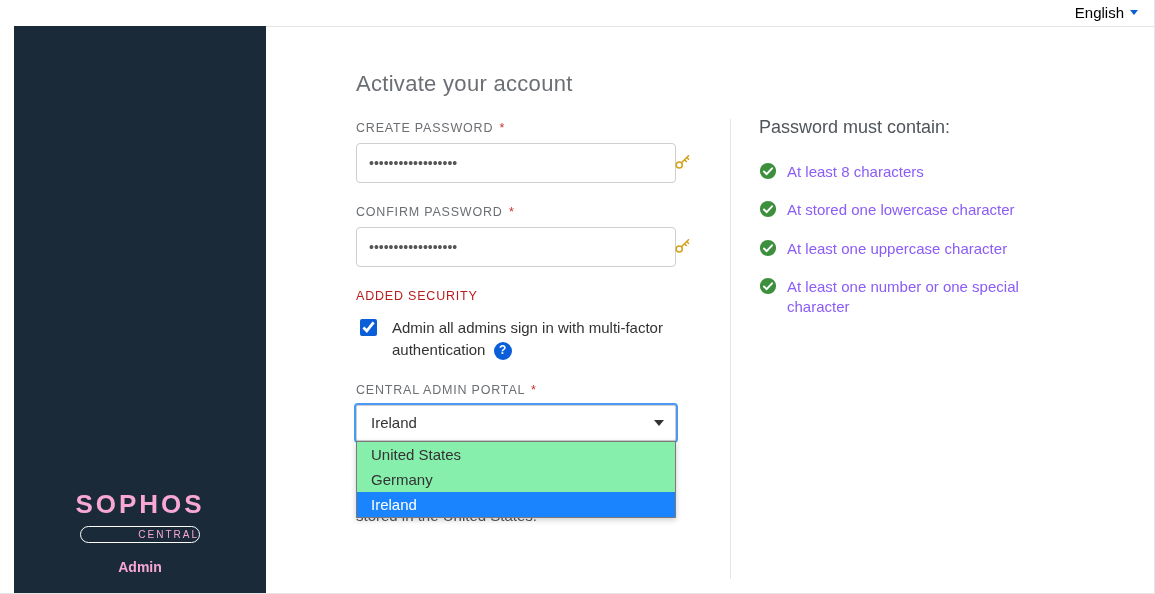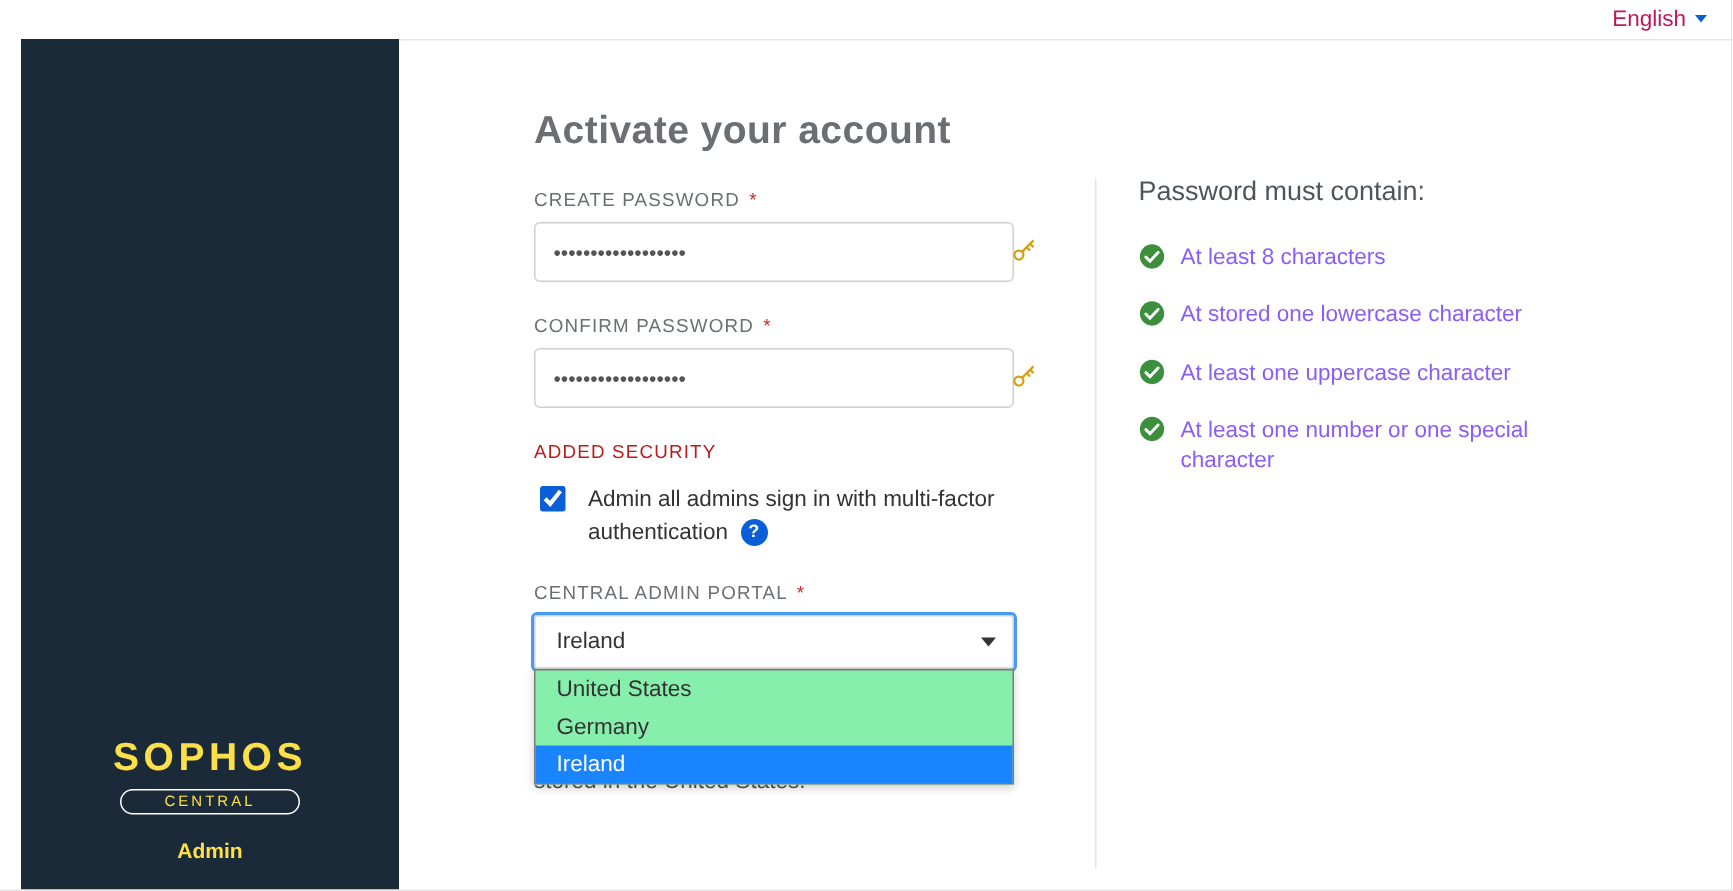--- a/index.html
+++ b/index.html
@@ -8,54 +8,54 @@
   .page {
     width: 1155px; height: 594px;
     position: relative;
     overflow: hidden;
     background: #fff;
     border-right: 1px solid #e5e5e5;
     border-bottom: 1px solid #e5e5e5;
   }
   .lang-switch {
     position: absolute; top: 4px; right: 16px;
-    color: #be185d; font-size: 15px;
+    color: #000000; font-size: 15px;
     display: flex; align-items: center; gap: 6px;
     cursor: pointer;
   }
   .lang-switch .caret {
     width: 0; height: 0; border-left: 4px solid transparent; border-right: 4px solid transparent;
     border-top: 5px solid #0a5ed7;
   }
   .sidepanel {
     position: absolute; left: 14px; top: 26px; bottom: 0; width: 252px;
     background: #1a2a38;
     display: flex; flex-direction: column; justify-content: flex-end; align-items: center;
     padding-bottom: 18px;
   }
-  .brand { color: #fde047; text-align: center; width: 100%; }
+  .brand { color: #f9a8d4; text-align: center; width: 100%; }
   .brand .wordmark { font-weight: 700; letter-spacing: 3px; font-size: 26px; }
   .brand .pill {
     border: 1px solid #fff; border-radius: 999px;
     font-size: 10px; letter-spacing: 2px;
-    padding: 2px 0; width: 120px; margin: 6px auto 16px;
+    padding: 2px 0; width: 120px; margin: 6px auto 16px; text-align: right;
   }
   .brand .sub { font-weight: 700; font-size: 14px; margin-top: 2px; }
 
   .content {
     position: absolute; left: 266px; top: 26px; right: 0; bottom: 0;
     border-top: 1px solid #e5e5e5;
     padding: 44px 40px 0 90px;
     display: flex;
   }
   .left-col { width: 346px; position: relative; }
   .divider { width: 1px; background: #e5e5e5; margin: 48px 28px 0 28px; height: 460px; }
   .right-col { flex: 1; padding-top: 46px; }
 
-  h1 { font-size: 26px; font-weight: 700; color: #6b6f73; margin: 0 0 24px 0; letter-spacing: 0.3px; }
+  h1 { font-size: 22px; font-weight: 400; color: #6b6f73; margin: 0 0 24px 0; letter-spacing: 0.3px; }
 
   .flabel { font-size: 12.5px; letter-spacing: 0.8px; color: #6b6f73; margin-bottom: 8px; text-transform: uppercase; }
   .req { color: #c9302c; margin-left: 2px; }
 
   .field { position: relative; margin-bottom: 22px; }
   .pw-input {
     width: 320px; height: 40px; border: 1px solid #cfcfcf; border-radius: 4px;
     padding: 0 38px 0 12px; font-size: 14px; color: #555;
   }
   .key-icon {

